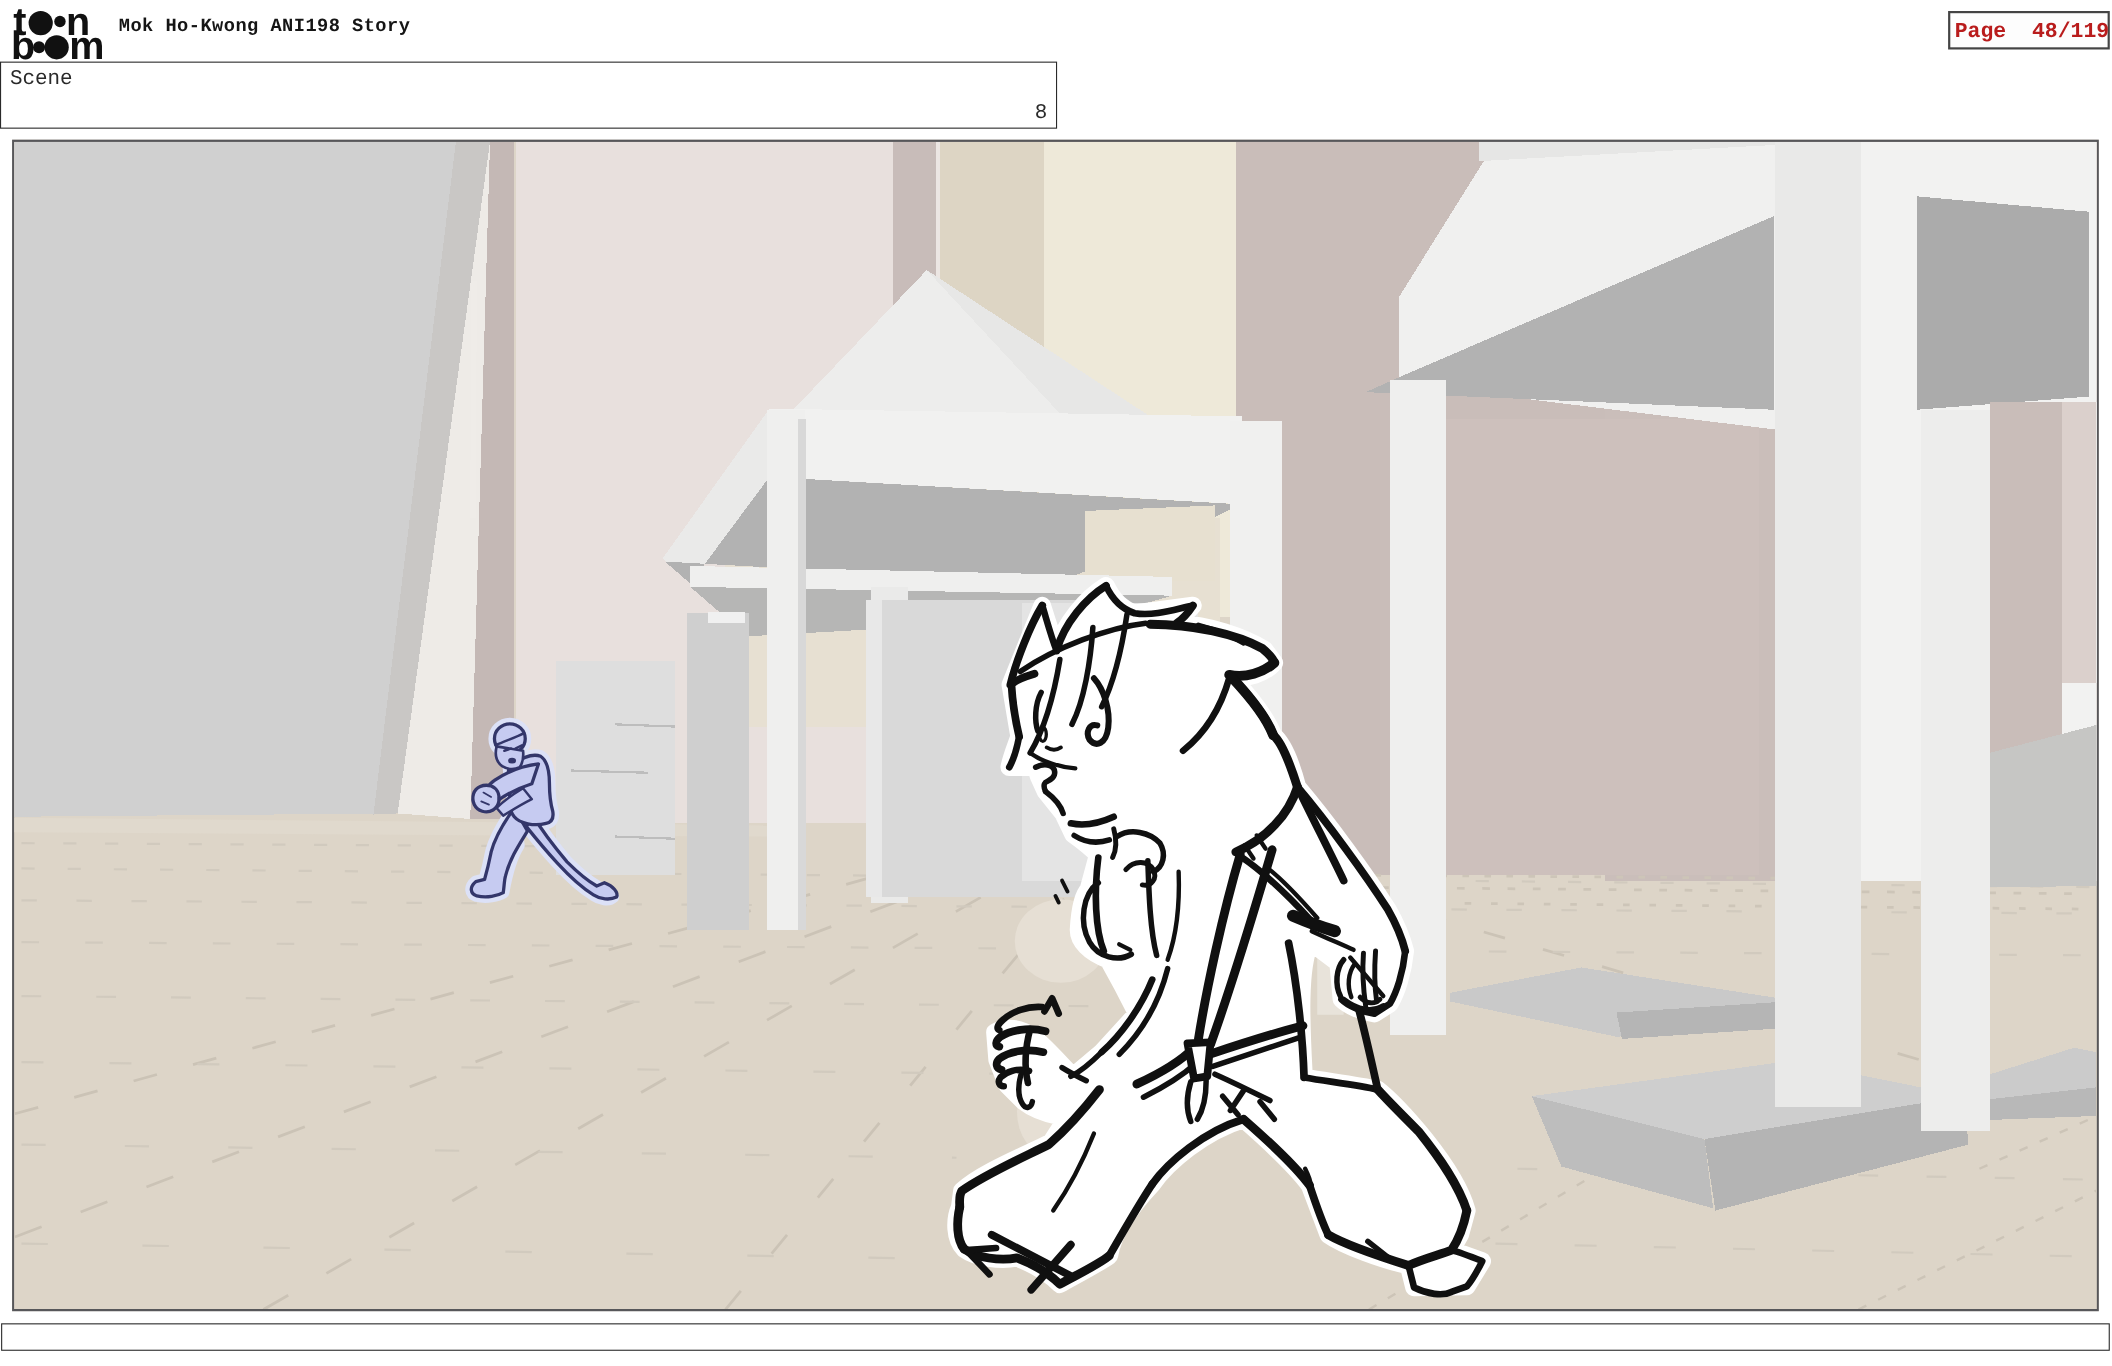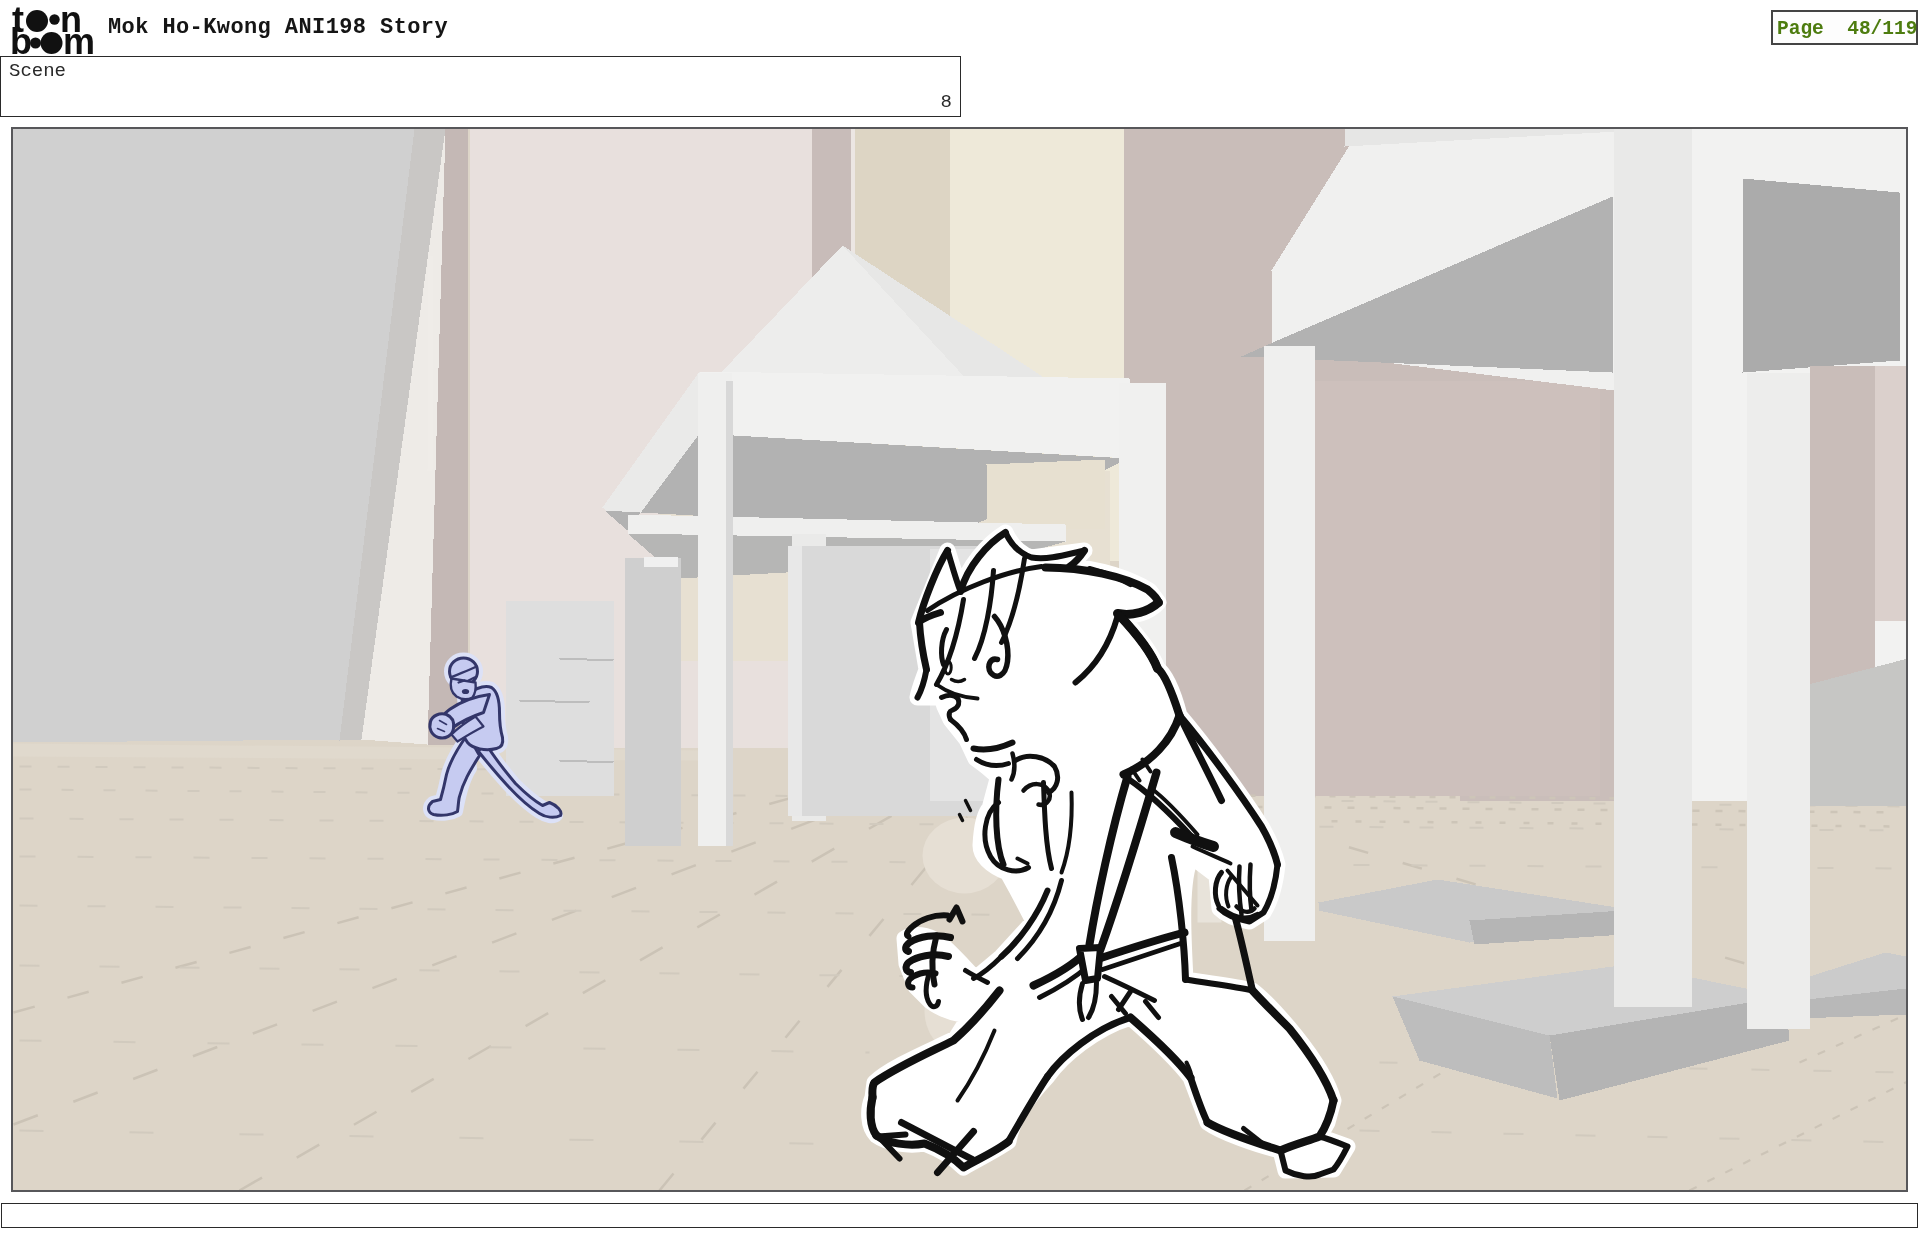--- a/index.html
+++ b/index.html
@@ -1,19 +1,19 @@
 <!DOCTYPE html>
 <html><head>
 <meta charset="utf-8">
 <style>
   html,body{margin:0;padding:0;width:1920px;height:1242px;background:#ffffff;overflow:hidden;}
   *{box-sizing:border-box;}
-  #title{position:absolute;left:108px;top:15px;font-family:"Liberation Mono",monospace;font-weight:bold;font-size:22px;color:#151515;letter-spacing:0.4px;}
+  #title{position:absolute;left:108px;top:15px;font-family:"Liberation Mono",monospace;font-weight:bold;font-size:17px;color:#151515;letter-spacing:0.4px;}
   #pagebox{position:absolute;left:1771px;top:10px;width:147px;height:35px;border:2px solid #444;background:#fdfdfd;}
-  #pagetext{position:absolute;left:4px;top:6px;font-family:"Liberation Mono",monospace;font-weight:bold;font-size:19.5px;color:#4d7c0f;white-space:pre;}
+  #pagetext{position:absolute;left:4px;top:6px;font-family:"Liberation Mono",monospace;font-weight:bold;font-size:19.5px;color:#b91c1c;white-space:pre;}
   #row{position:absolute;left:0px;top:56px;width:1920px;height:61px;}
   .cell{position:absolute;top:0;height:61px;border:1px solid #2a2a2a;background:#fff;}
   .lbl{position:absolute;left:8px;top:3px;font-family:"Liberation Mono",monospace;font-size:19px;color:#2a2a2a;}
   .val{position:absolute;right:8px;bottom:3px;font-family:"Liberation Mono",monospace;font-size:19px;color:#2a2a2a;}
   #panel{position:absolute;left:11px;top:127px;width:1897px;height:1065px;border:2px solid #57575a;background:#ddd5c8;}
   #botbox{position:absolute;left:1px;top:1203px;width:1917px;height:25px;border:1px solid #2a2a2a;background:#fff;}
 </style>
 </head>
 <body>
 

